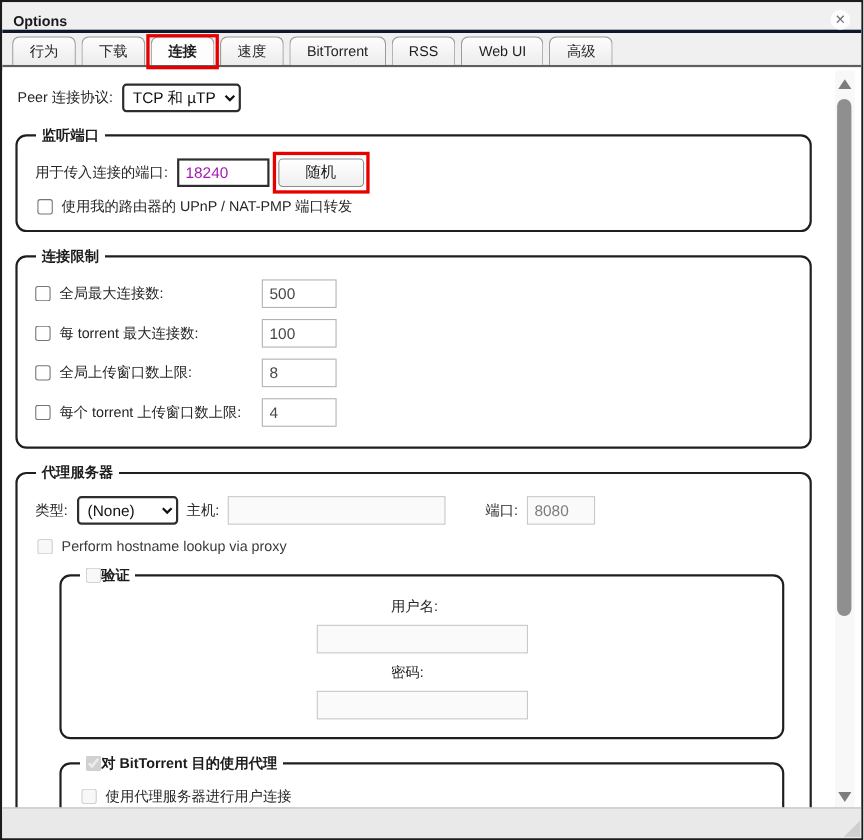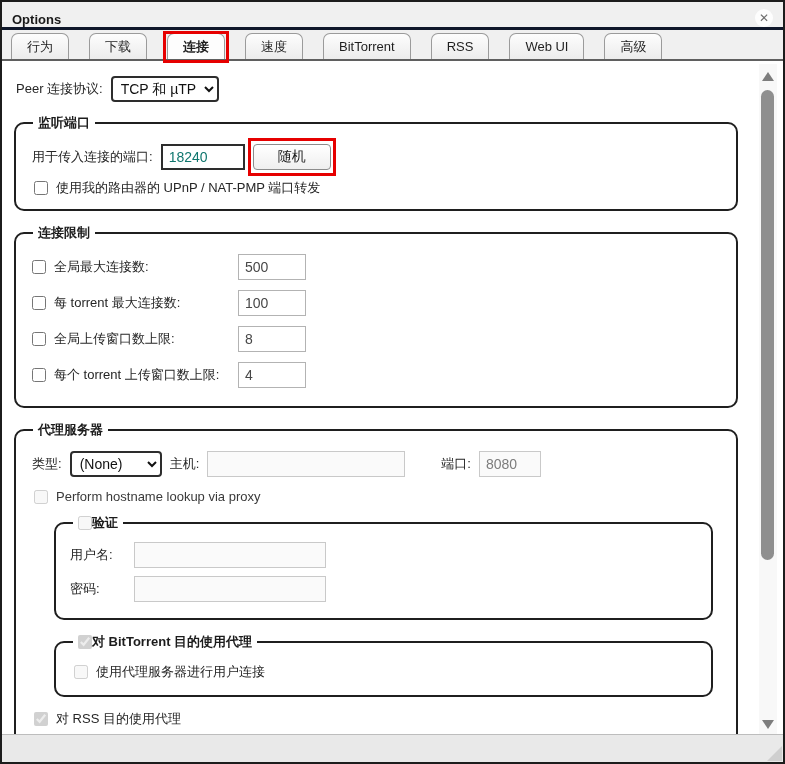--- a/index.html
+++ b/index.html
@@ -14,21 +14,21 @@
   }
   .titlebar .title { font-size:13px; font-weight:bold; color:#1a1a1a; }
   .close-btn {
     margin-left:auto; width:18px; height:18px; border-radius:50%;
     background:#fdfdfd; color:#6e6e6e; font-size:12px; font-weight:bold;
     display:flex; align-items:center; justify-content:center; cursor:pointer; line-height:1;
   }
   
   .tabbar {
     height:31px; background:#f0f0f0; border-bottom:2px solid #5f5f5f;
-    display:flex; align-items:flex-end; gap:20px; padding:0 0 0 9px; box-sizing:border-box;
+    display:flex; align-items:flex-end; gap:5px; padding:0 0 0 9px; box-sizing:border-box;
   }
   .tab {
     position:relative; height:26px; line-height:26px; padding:0 15px;
     border:1px solid #9b9b9b; border-bottom:none; border-radius:7px 7px 0 0;
     background:linear-gradient(#fdfdfd,#ececec); font-size:13px; color:#1f1f1f;
     box-sizing:border-box; cursor:pointer; white-space:nowrap;
   }
   .tab.selected { background:#fdfdfd; font-weight:bold;text-align:center; }
   .red-box { position:absolute; border:3px solid #e60000; pointer-events:none; z-index:5; }
   .tab .red-box { inset:-3px -5px -4px -5px; }
@@ -45,21 +45,21 @@
   }
   fieldset {
     border:2px solid #1f1f1f; border-radius:10px; margin:0 11px 13px 0;
     padding:2px 12px 8px; box-sizing:border-box;
   }
   legend { font-size:13px; font-weight:bold; color:#1c1c1c; padding:0 5px; margin-left:5px; white-space:nowrap; }
   legend input { vertical-align:-3px; margin-right:7px; }
   input[type="checkbox"] { width:14px; height:14px; margin:0; accent-color:#6b6b6b; flex:none; }
   input[type="text"] {
     font-size:14px; font-family:inherit; padding:3px 6px; box-sizing:border-box;
-    height:26px; color:#0f766e; background:#fff; border:1px solid #b3b3b3;
+    height:26px; color:#a21caf; background:#fff; border:1px solid #b3b3b3;
   }
   input.strong-border { border:2px solid #2d2d2d; }
   input.dim { color:#474747; }
   input:disabled { background:#fafafa; border:1px solid #c9c9c9; color:#7c7c7c; }
   .btn {
     font-size:14px; font-family:inherit; padding:3px 24px; color:#1c1c1c;
     border:1px solid #8c8c8c; border-radius:4px; background:linear-gradient(#ffffff,#efefef); cursor:pointer;
   }
   .annot-wrap { position:relative; display:inline-block; }
   .annot-wrap .red-box { inset:-6px -5px; }
@@ -67,21 +67,21 @@
   .lp-check { margin:4px 4px 4px 6px; }
   .cl-row { margin:10px 4px; }
   .cl-label { width:176px; }
   .cl-input { width:68px; }
   .proxy-type-row { margin:10px 4px 2px; }
   .host-input { width:198px; }
   .port-label { margin-left:28px; }
   .port-input { width:62px; }
   .hostname-row { margin:12px 4px 10px 6px; color:#3a3a3a; }
   .inner-fs { margin:4px 11px 13px 26px; }
-  .auth-row { margin:8px 2px; }
+  .auth-row { margin:8px 2px;flex-direction:column; }
   .auth-label { width:56px; }
   .auth-input { width:192px; height:24px; }
   .hint { font-size:13px; color:#2e2e2e; margin:6px 0 2px -4px; }
   .bt-row { margin:10px 4px 6px 6px; }
   .plain-check-row { margin:12px 8px 12px 6px; }
   
   .scrollbar {
     position:absolute; top:62px; right:6px; width:18px; height:673px; background:#f8f8f8;
   }
   .sb-arrow { position:absolute; left:3px; width:0; height:0; border-left:6px solid transparent; border-right:6px solid transparent; }

